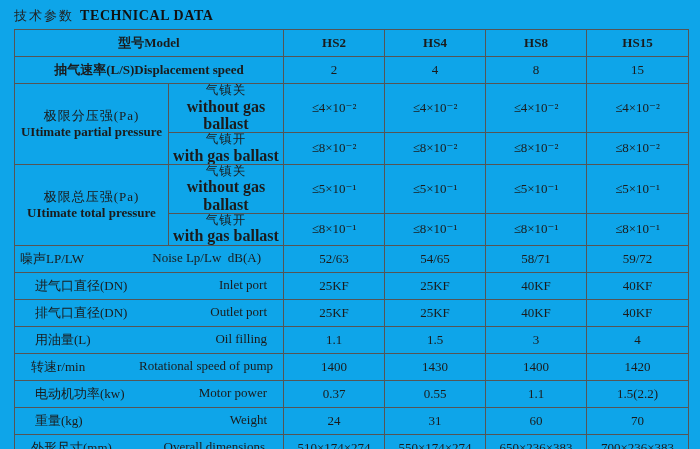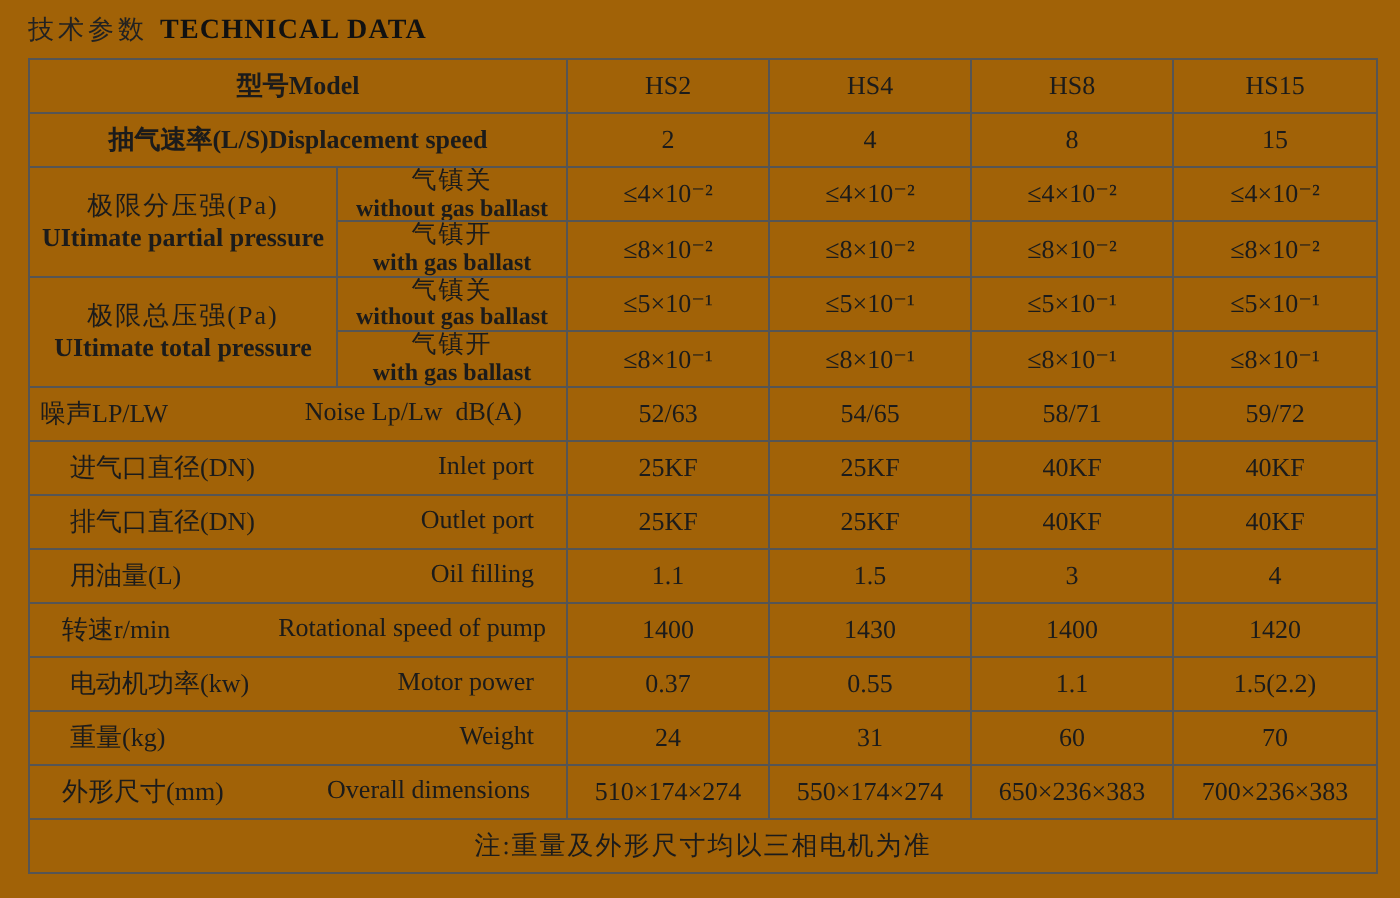--- a/index.html
+++ b/index.html
@@ -4,56 +4,56 @@
 <style>
   html,body{margin:0;padding:0;}
   body{
     width:700px;height:449px;
     background:#ffffff;
     font-family:"Liberation Serif","DejaVu Serif",serif;
     color:#1b1b1b;
     position:relative;
     -webkit-font-smoothing:antialiased;
   }
-  .sheet{position:absolute;inset:0;background:#a16207;}
+  .sheet{position:absolute;inset:0;background:#0ea5e9;}
   .title{position:absolute;left:14px;top:6px;white-space:nowrap;}
   .title .zh{font-size:13px;letter-spacing:2px;margin-right:6px;color:#222;}
   .title .en{font-size:14px;font-weight:bold;letter-spacing:0.6px;color:#111;}
 
   table.spec{
     position:absolute;left:14px;top:29px;
     width:674px;border-collapse:collapse;table-layout:fixed;
     border:1px solid #3e3e3e;
   }
   table.spec td{
     border:1px solid #555;
     height:26px;
     text-align:center;
     vertical-align:middle;
     font-size:13px;
     padding:0 2px;
     overflow:hidden;
   }
   td.hdr{font-weight:bold;font-size:13.5px;}
-  td.model{font-weight:normal;font-size:13px;}
+  td.model{font-weight:bold;font-size:13px;}
   td.single-label{text-align:left;padding-left:4px;}
   td.single-label .combo{font-weight:bold;font-size:13px;}
   .lab{display:flex;justify-content:space-between;padding:0 14px 0 18px;}
   .lab .zh{font-size:13px;font-weight:normal;}
   .lab .en{font-size:13px;font-weight:normal;white-space:pre;}
   td.lab-cell{text-align:left;padding:0;}
   td.lab-cell.noise .lab{padding:0 20px 0 3px;}
   td.lab-cell.speed .lab{padding:0 8px 0 14px;}
   td.lab-cell.dims .lab{padding:0 16px 0 14px;gap:46px;}
   td.plabel{text-align:left;padding-left:5px;line-height:1.2;}
   td.plabel .zh{display:block;font-size:13px;letter-spacing:1px;}
   td.plabel .en{display:block;font-size:13px;font-weight:bold;}
   td.sub{text-align:left;padding-left:4px;line-height:1.08;height:27px;}
   td.sub .zh{display:block;font-size:12.5px;letter-spacing:1px;}
-  td.sub .en{display:block;font-size:12px;font-weight:bold;}
+  td.sub .en{display:block;font-size:16px;font-weight:bold;}
   td.val{font-size:13px;}
   td.note-cell{text-align:left;padding-left:16px;font-size:13px;letter-spacing:1px;height:27px;}
 </style>
 </head>
 <body>
 
 <div class="sheet">
 
   <div class="title">
     <span class="zh">技术参数</span><span class="en">TECHNICAL DATA</span>

